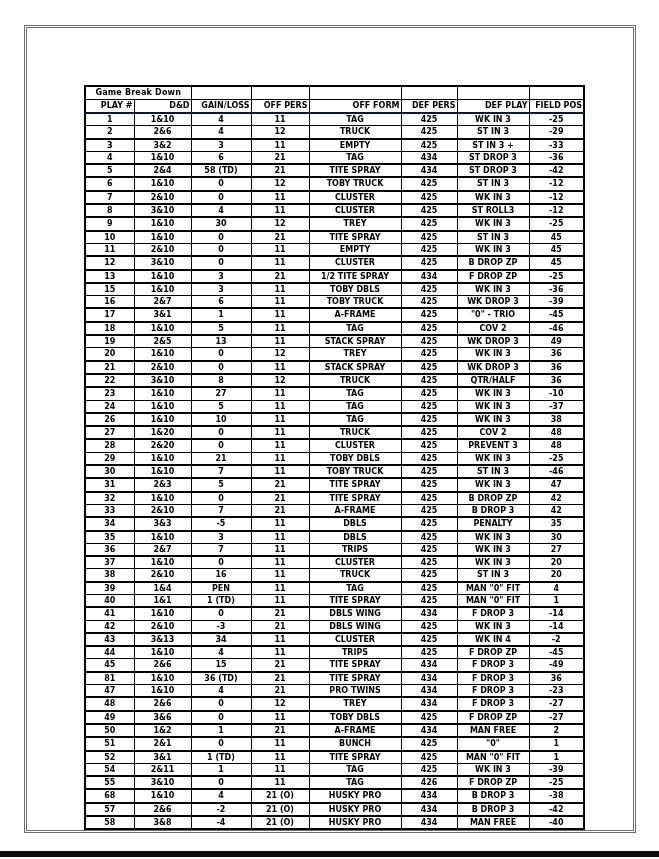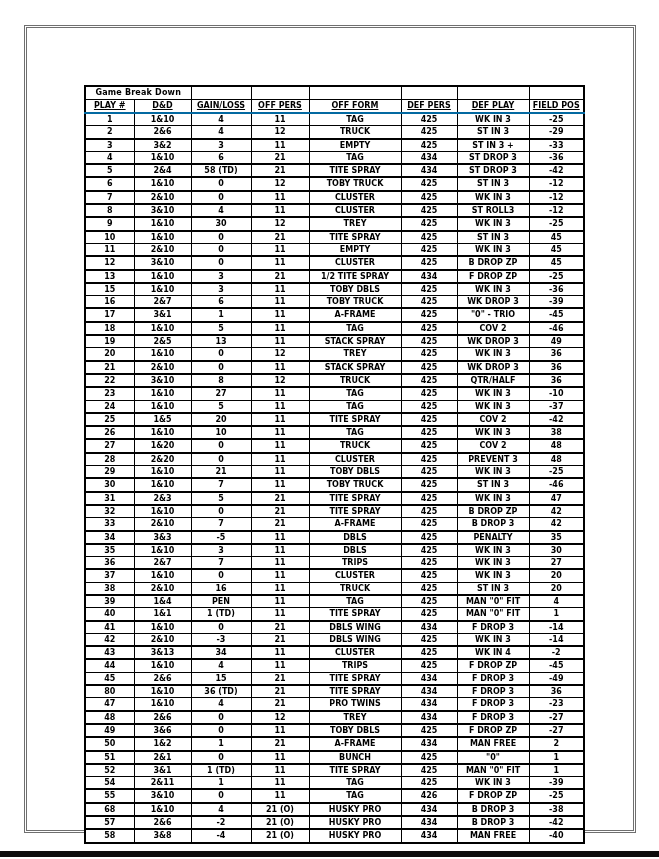--- a/index.html
+++ b/index.html
@@ -58,24 +58,24 @@
   }
   tr.title-row td {
     height: 12px;
     line-height: 12px;
   }
   td.title-cell {
     font-size: 9px;
     letter-spacing: 0.2px;
   }
   tr.header-row td {
-    text-decoration: underline;
-    border-bottom: 2px solid #0369a1;
+    border-bottom: 2px solid #0f172a;
     height: 12px;
     line-height: 12px;
+    text-align: right;
   }
   tr.group-start td {
     border-top: 2px solid #000000;
   }
   
   col.c0 { width: 49px; }
   col.c1 { width: 57px; }
   col.c2 { width: 60px; }
   col.c3 { width: 58px; }
   col.c4 { width: 92px; }
@@ -344,30 +344,20 @@
             <td>24</td>
             <td>1&amp;10</td>
             <td>5</td>
             <td>11</td>
             <td>TAG</td>
             <td>425</td>
             <td>WK IN 3</td>
             <td>-37</td>
           </tr>
           <tr class="group-start">
-            <td>25</td>
-            <td>1&amp;5</td>
-            <td>20</td>
-            <td>11</td>
-            <td>TITE SPRAY</td>
-            <td>425</td>
-            <td>COV 2</td>
-            <td>-42</td>
-          </tr>
-          <tr class="group-start">
             <td>26</td>
             <td>1&amp;10</td>
             <td>10</td>
             <td>11</td>
             <td>TAG</td>
             <td>425</td>
             <td>WK IN 3</td>
             <td>38</td>
           </tr>
           <tr class="group-start">
@@ -554,21 +544,21 @@
             <td>45</td>
             <td>2&amp;6</td>
             <td>15</td>
             <td>21</td>
             <td>TITE SPRAY</td>
             <td>434</td>
             <td>F DROP 3</td>
             <td>-49</td>
           </tr>
           <tr class="group-start">
-            <td>80</td>
+            <td>81</td>
             <td>1&amp;10</td>
             <td>36 (TD)</td>
             <td>21</td>
             <td>TITE SPRAY</td>
             <td>434</td>
             <td>F DROP 3</td>
             <td>36</td>
           </tr>
           <tr>
             <td>47</td>

